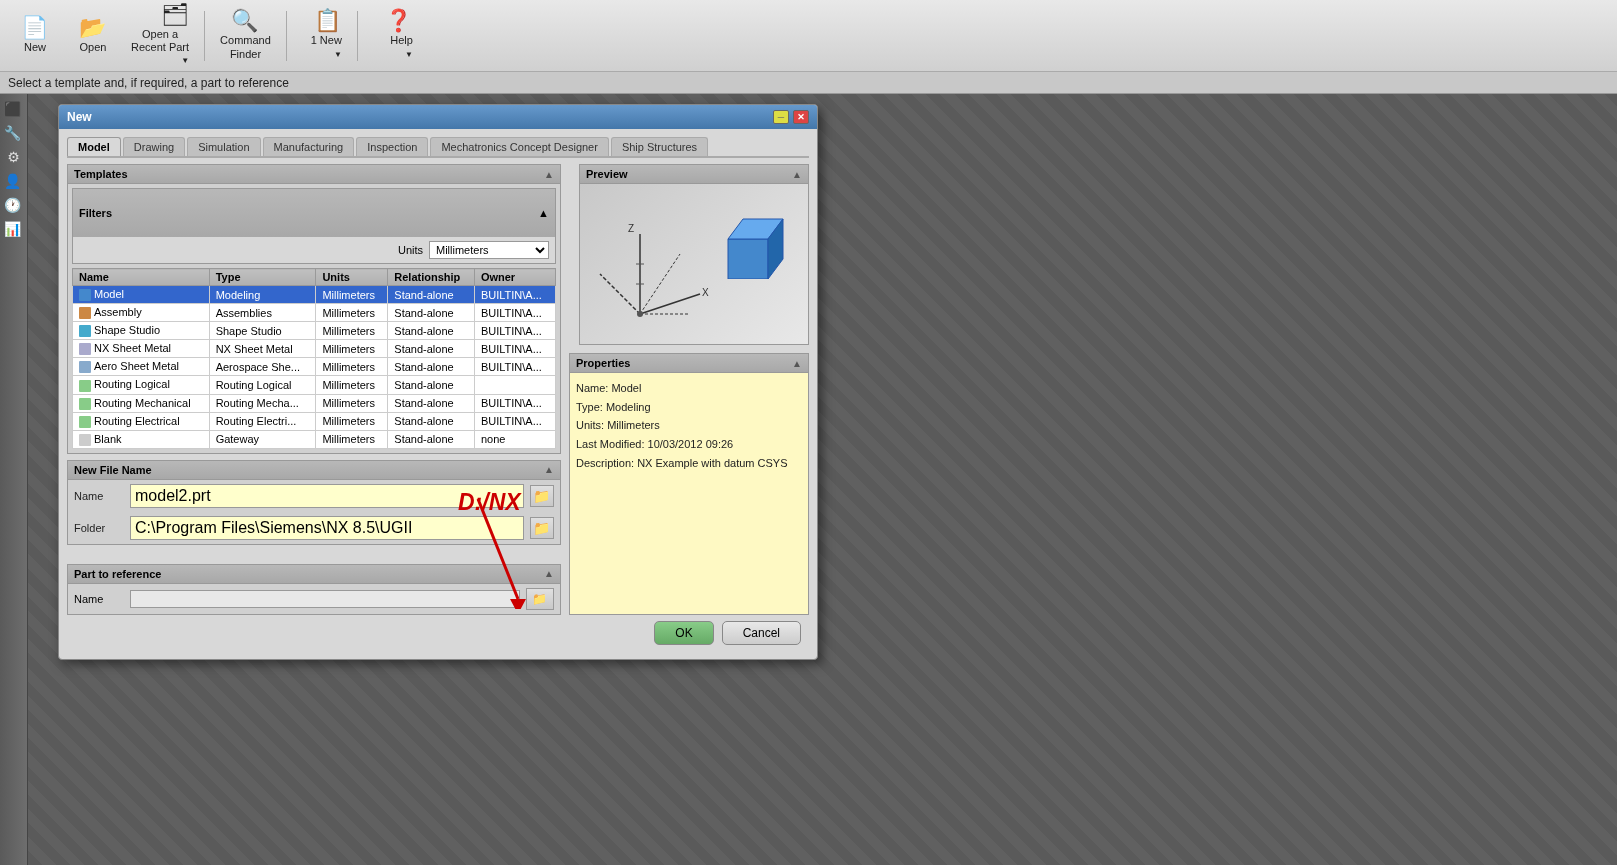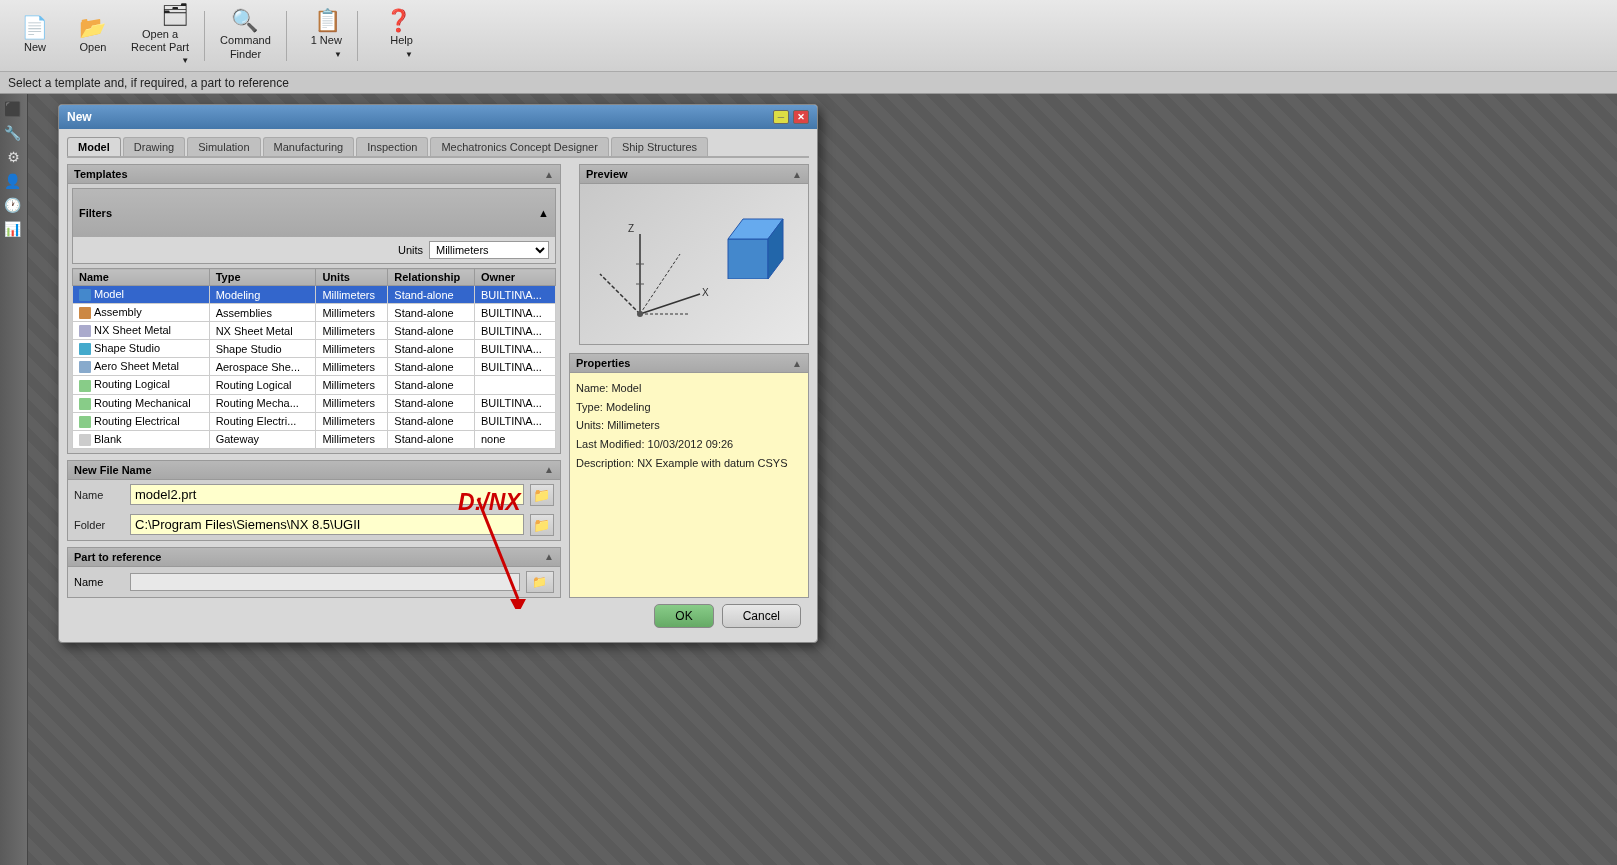--- a/index.html
+++ b/index.html
@@ -335,42 +335,42 @@
       padding: 4px 6px;
       gap: 6px;
     }
     .field-row label {
       width: 50px;
       font-size: 11px;
       color: #222;
     }
     .field-input {
       flex: 1;
-      font-size: 13px;
+      font-size: 16px;
       padding: 2px 4px;
       border: 1px solid #999;
       background: #ffffcc;
     }
     .field-browse {
       width: 24px;
       height: 22px;
       cursor: pointer;
       border: 1px solid #999;
       background: linear-gradient(to bottom, #e0e0e0, #c8c8c8);
       display: flex;
       align-items: center;
       justify-content: center;
       font-size: 14px;
     }
 
     
     .part-ref-section {
       border: 1px solid #999;
       background: #d0d0d0;
-      margin-top: 6px;
+      margin-top: 19px;
     }
     .part-ref-body {
       padding: 4px 6px;
       display: flex;
       align-items: center;
       gap: 6px;
     }
     .part-ref-body label {
       font-size: 11px;
       width: 50px;
@@ -534,29 +534,29 @@
     <td>BUILTIN\A...</td>
   </tr>
                       <tr>
     <td><span style="display:inline-block;width:12px;height:12px;background:#cc8844;border-radius:1px;margin-right:3px;vertical-align:middle;"></span>Assembly</td>
     <td>Assemblies</td>
     <td>Millimeters</td>
     <td>Stand-alone</td>
     <td>BUILTIN\A...</td>
   </tr>
                       <tr>
+    <td><span style="display:inline-block;width:12px;height:12px;background:#44aacc;border-radius:1px;margin-right:3px;vertical-align:middle;"></span>Shape Studio</td>
+    <td>Shape Studio</td>
+    <td>Millimeters</td>
+    <td>Stand-alone</td>
+    <td>BUILTIN\A...</td>
+  </tr>
+                      <tr>
     <td><span style="display:inline-block;width:12px;height:12px;background:#aaaacc;border-radius:1px;margin-right:3px;vertical-align:middle;"></span>NX Sheet Metal</td>
     <td>NX Sheet Metal</td>
-    <td>Millimeters</td>
-    <td>Stand-alone</td>
-    <td>BUILTIN\A...</td>
-  </tr>
-                      <tr>
-    <td><span style="display:inline-block;width:12px;height:12px;background:#44aacc;border-radius:1px;margin-right:3px;vertical-align:middle;"></span>Shape Studio</td>
-    <td>Shape Studio</td>
     <td>Millimeters</td>
     <td>Stand-alone</td>
     <td>BUILTIN\A...</td>
   </tr>
                       <tr>
     <td><span style="display:inline-block;width:12px;height:12px;background:#88aacc;border-radius:1px;margin-right:3px;vertical-align:middle;"></span>Aero Sheet Metal</td>
     <td>Aerospace She...</td>
     <td>Millimeters</td>
     <td>Stand-alone</td>
     <td>BUILTIN\A...</td>

